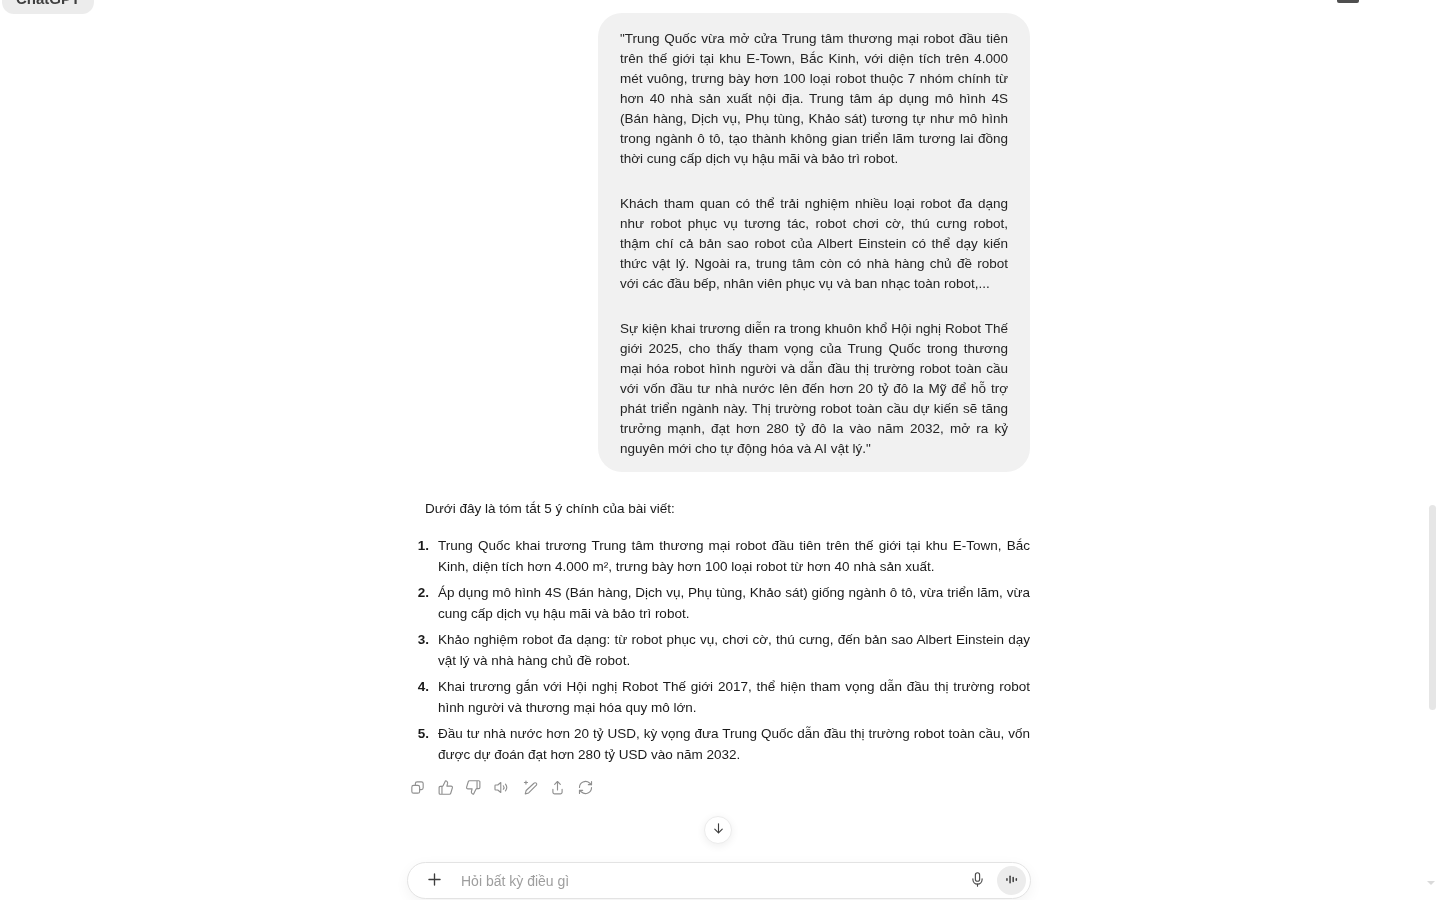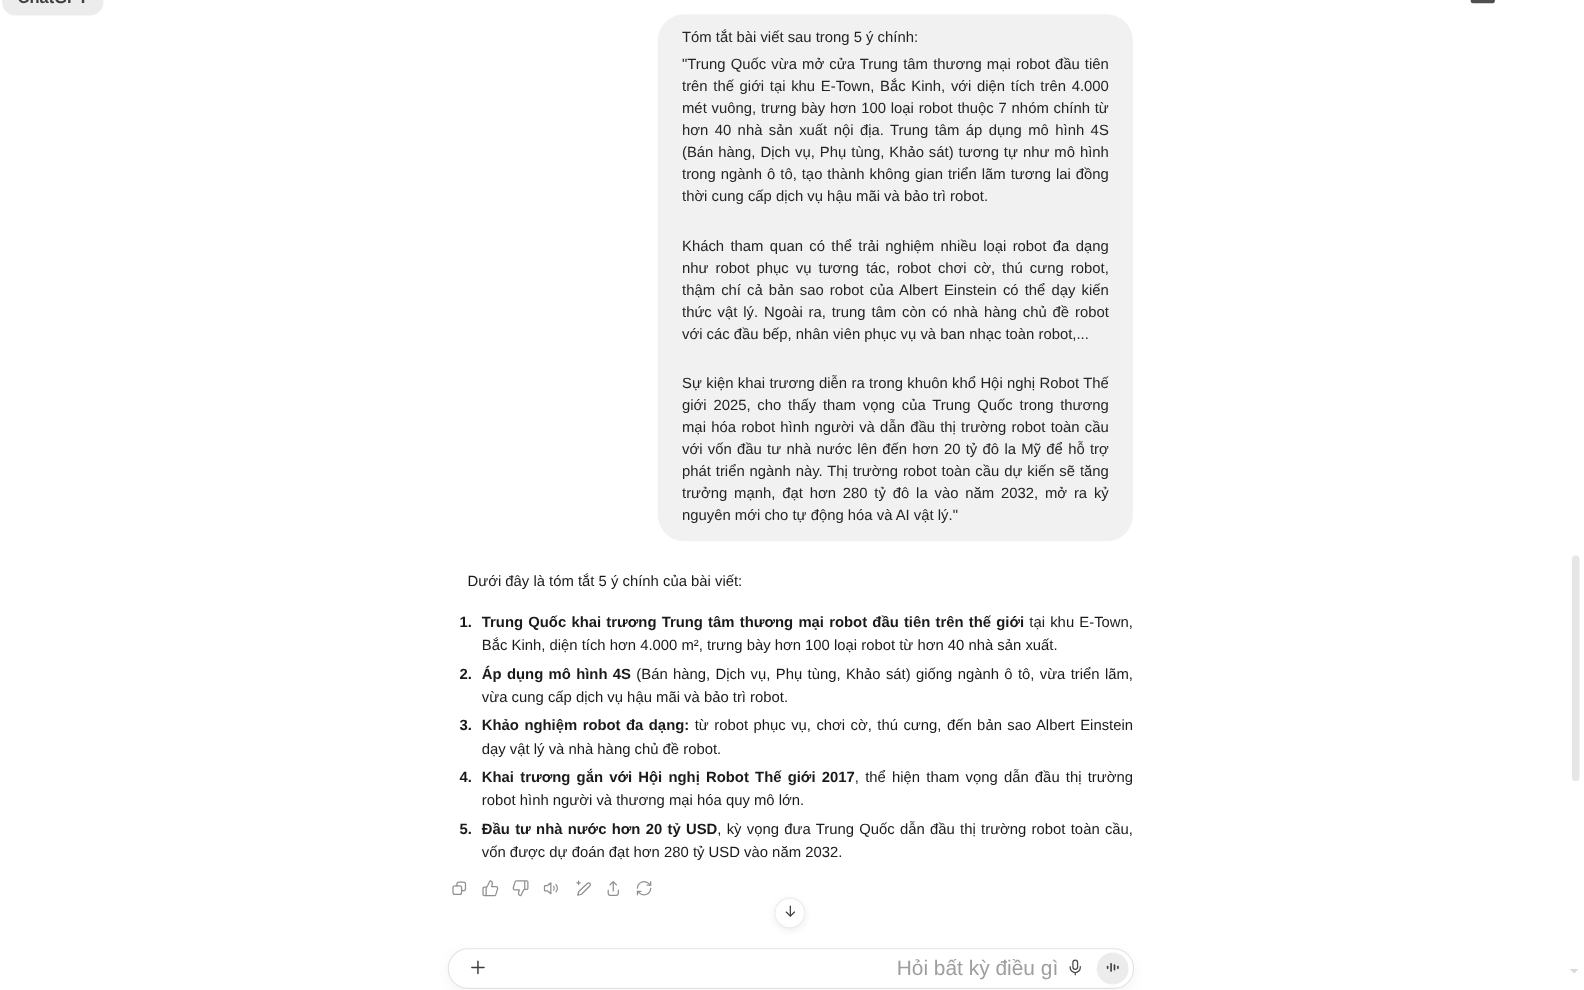--- a/index.html
+++ b/index.html
@@ -24,21 +24,21 @@
   }
   .bubble p{margin:0;}
   .bubble p.follow{margin-top:5px;}
   .bubble p.spaced{margin-top:25px;}
 
   .assistant{margin-top:26px;font-size:13.5px;line-height:21px;color:#1a1a1a;width:621px;}
   .assistant .intro{margin:16px;}
   .olist{margin-top:13px;display:flex;flex-direction:column;gap:5px;}
   .item{display:grid;grid-template-columns:20px 1fr;column-gap:9px;text-align:justify;}
   .item .num{text-align:right;font-weight:700;}
-  .b{font-weight:700;}
+  .b{font-weight:400;}
 
   .actions{margin-top:12px;display:flex;gap:4px;margin-left:-4px;}
   .icon-btn{
     width:24px;height:24px;display:flex;align-items:center;justify-content:center;
     background:none;border:none;padding:0;color:#8f8f8f;cursor:pointer;border-radius:6px;
   }
   .icon-btn svg{width:17px;height:17px;}
 
   .scroll-btn{
     position:absolute;left:704px;top:816px;width:28px;height:28px;border-radius:50%;
@@ -49,21 +49,21 @@
 
   .composer{
     position:absolute;left:407px;top:862px;width:624px;height:37px;box-sizing:border-box;
     background:#ffffff;border:1px solid #e3e3e3;border-radius:19px;
     box-shadow:0 4px 14px rgba(0,0,0,.05);display:flex;align-items:center;padding:0 4px 0 14px;
   }
   .plus-btn{width:24px;height:24px;display:flex;align-items:center;justify-content:center;background:none;border:none;padding:0;color:#3d3d3d;cursor:pointer;}
   .plus-btn svg{width:19px;height:19px;}
   .composer input{
     flex:1;border:none;outline:none;background:transparent;margin-left:13px;
-    font-size:19px;color:#242424;font-family:inherit;text-align:right;
+    font-size:14px;color:#242424;font-family:inherit;
   }
   .composer input::placeholder{color:#9e9e9e;}
   .mic-btn{width:26px;height:26px;display:flex;align-items:center;justify-content:center;background:none;border:none;padding:0;color:#4a4a4a;cursor:pointer;margin-right:7px;}
   .mic-btn svg{width:17px;height:17px;}
   .voice-btn{
     width:29px;height:29px;border-radius:50%;background:#ececec;border:none;padding:0;
     display:flex;align-items:center;justify-content:center;color:#3d3d3d;cursor:pointer;
   }
   .voice-btn svg{width:15px;height:15px;}
 
@@ -73,21 +73,20 @@
 </head>
 <body>
 
 <button class="model-pill">ChatGPT</button>
 
 <div class="header-frag"></div>
 
 <div class="column">
 
   <div class="bubble">
-    <p>Tóm tắt bài viết sau trong 5 ý chính:</p>
     <p class="follow">"Trung Quốc vừa mở cửa Trung tâm thương mại robot đầu tiên trên thế giới tại khu E-Town, Bắc Kinh, với diện tích trên 4.000 mét vuông, trưng bày hơn 100 loại robot thuộc 7 nhóm chính từ hơn 40 nhà sản xuất nội địa. Trung tâm áp dụng mô hình 4S (Bán hàng, Dịch vụ, Phụ tùng, Khảo sát) tương tự như mô hình trong ngành ô tô, tạo thành không gian triển lãm tương lai đồng thời cung cấp dịch vụ hậu mãi và bảo trì robot.</p>
     <p class="spaced">Khách tham quan có thể trải nghiệm nhiều loại robot đa dạng như robot phục vụ tương tác, robot chơi cờ, thú cưng robot, thậm chí cả bản sao robot của Albert Einstein có thể dạy kiến thức vật lý. Ngoài ra, trung tâm còn có nhà hàng chủ đề robot với các đầu bếp, nhân viên phục vụ và ban nhạc toàn robot,...</p>
     <p class="spaced">Sự kiện khai trương diễn ra trong khuôn khổ Hội nghị Robot Thế giới 2025, cho thấy tham vọng của Trung Quốc trong thương mại hóa robot hình người và dẫn đầu thị trường robot toàn cầu với vốn đầu tư nhà nước lên đến hơn 20 tỷ đô la Mỹ để hỗ trợ phát triển ngành này. Thị trường robot toàn cầu dự kiến sẽ tăng trưởng mạnh, đạt hơn 280 tỷ đô la vào năm 2032, mở ra kỷ nguyên mới cho tự động hóa và AI vật lý."</p>
   </div>
 
   <div class="assistant">
     <p class="intro">Dưới đây là tóm tắt 5 ý chính của bài viết:</p>
 
     <div class="olist">
       <div class="item">

